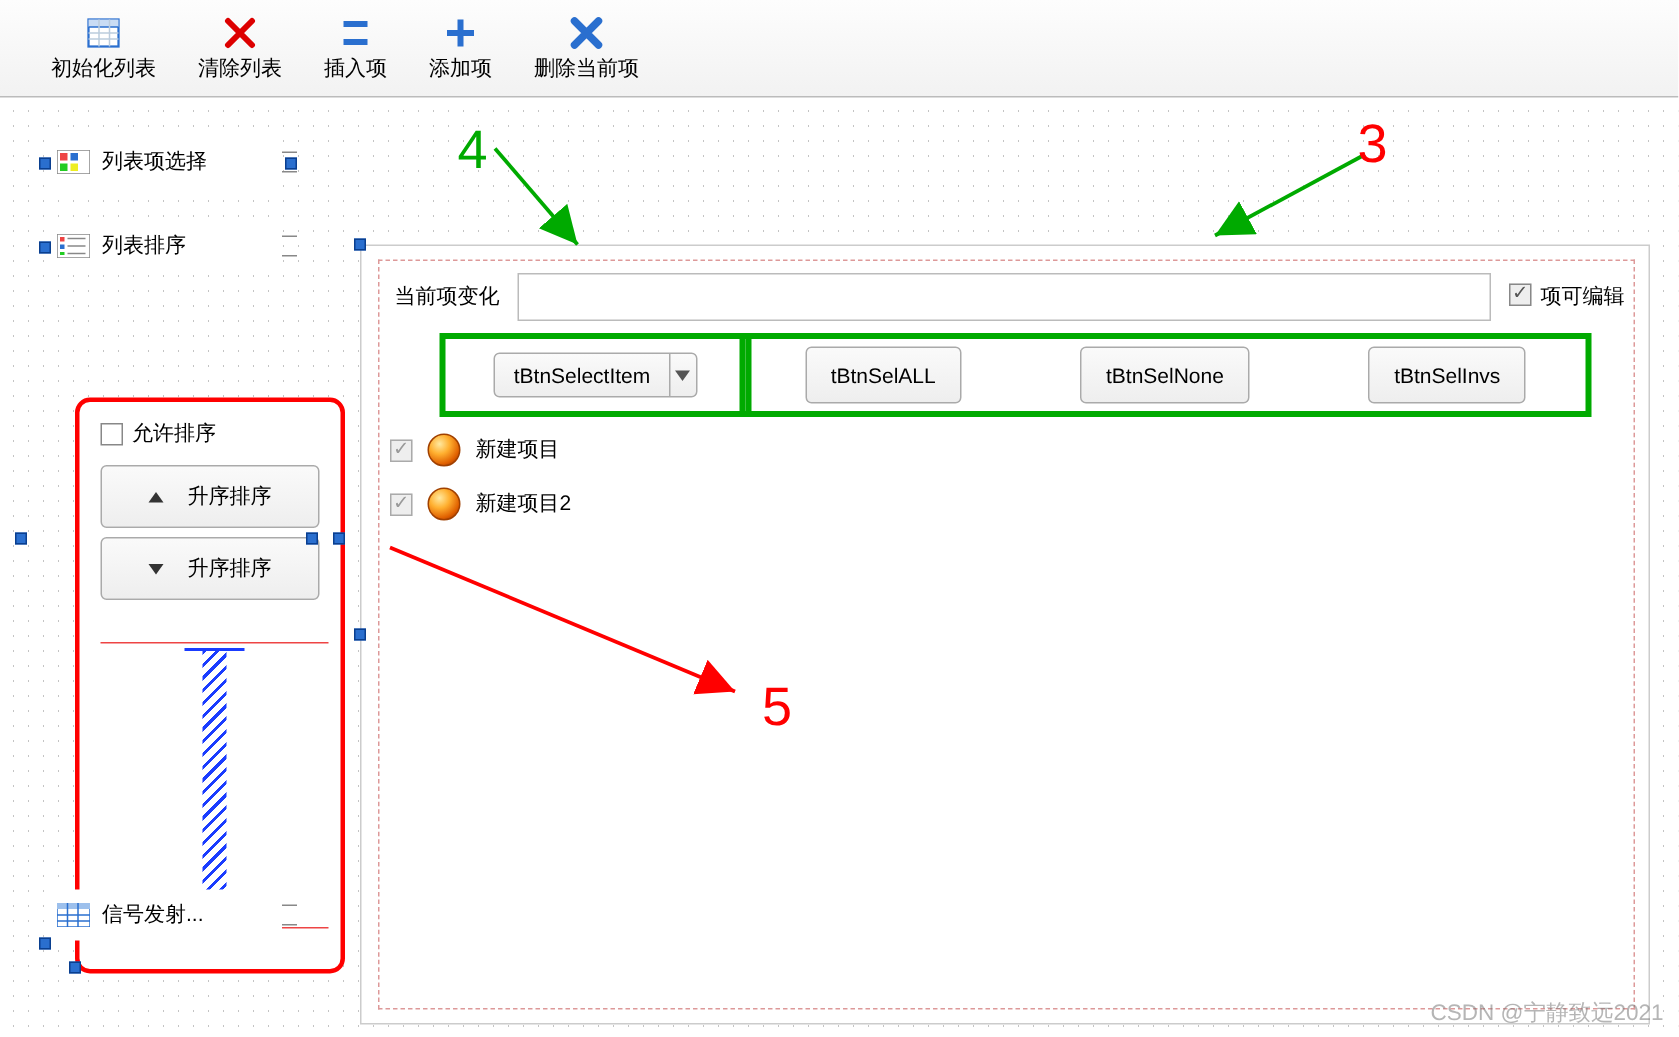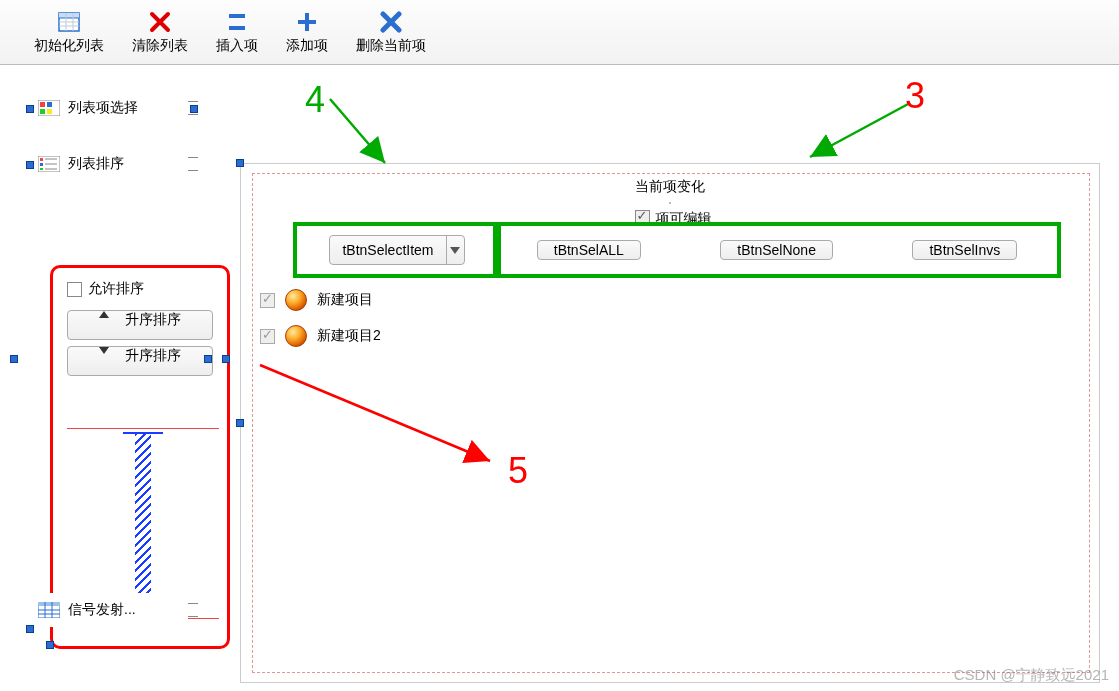--- a/index.html
+++ b/index.html
@@ -77,23 +77,23 @@
   background: #fff;
   border: 3px solid #f00;
   border-radius: 10px;
 }
 .sort-inner {
   margin: 12px 10px 0 10px;
 }
 .cbx-row { display:flex; align-items:center; gap:6px; margin:6px 4px 12px 4px; }
 .cbx { width:15px; height:15px; border:1px solid #888; background:#fff; cursor:pointer; }
 .btn {
-  display:flex; justify-content:center;
+  display:flex; align-items:center; justify-content:center;
   gap:16px;
-  height: 30px;
+  height: 42px;
   border: 1px solid #aaa;
   border-radius: 4px;
   background: linear-gradient(to bottom,#fafafa,#eee);
   margin: 6px 4px;
   cursor: pointer;
 }
 .tri-up { width:0;height:0;border-left:5px solid transparent;border-right:5px solid transparent;border-bottom:7px solid #333; }
 .tri-dn { width:0;height:0;border-left:5px solid transparent;border-right:5px solid transparent;border-top:7px solid #333; }
 
 
@@ -116,21 +116,21 @@
   width: 860px; height: 520px;
   background: #fff;
   border: 1px solid #ccc;
 }
 .main-panel .inner-sel {
   position:absolute; left:12px; top:10px; width:836px; height:498px;
   outline: 1px dashed #d99;
 }
 .row-top {
   position:absolute; left:16px; top:14px; right:16px; height:40px;
-  display:flex; align-items:center; gap:6px;flex-direction:column;
+  display:flex; align-items:center; gap:6px;
 }
 .label { padding:0 6px; }
 .big-input {
   flex:1; height:32px; border:1px solid #bbb; background:#fff;
 }
 .edit-chk { display:flex; gap:6px; margin-left:6px; }
 .chk-sq { width:15px;height:15px;border:1px solid #888;background:#eee;position:relative; }
 .chk-sq.checked::after { content:"✓"; position:absolute; left:1px; top:-3px; font-size:13px; color:#555; }
 
 
@@ -138,21 +138,21 @@
   position:absolute; left:44px; top:62px; width:200px; height:48px;
   outline:4px solid #0a0;
   margin-left:12px;
 }
 .green-box2 {
   position:absolute; left:256px; top:62px; width:560px; height:48px;
   outline:4px solid #0a0;
 }
 .flex-row { display:flex; align-items:center; height:100%; gap:28px; padding:0 14px; }
 .tbtn {
-  height:20px; padding:0 16px;
+  height:38px; padding:0 16px;
   border:1px solid #aaa; border-radius:4px;
   background:linear-gradient(to bottom,#fafafa,#eee);
   display:flex; align-items:center; justify-content:center;
   cursor:pointer;
 }
 .combo {
   height:30px; display:flex; align-items:center;
   border:1px solid #aaa; border-radius:4px;
   background:linear-gradient(to bottom,#fafafa,#eee);
   cursor:pointer;

